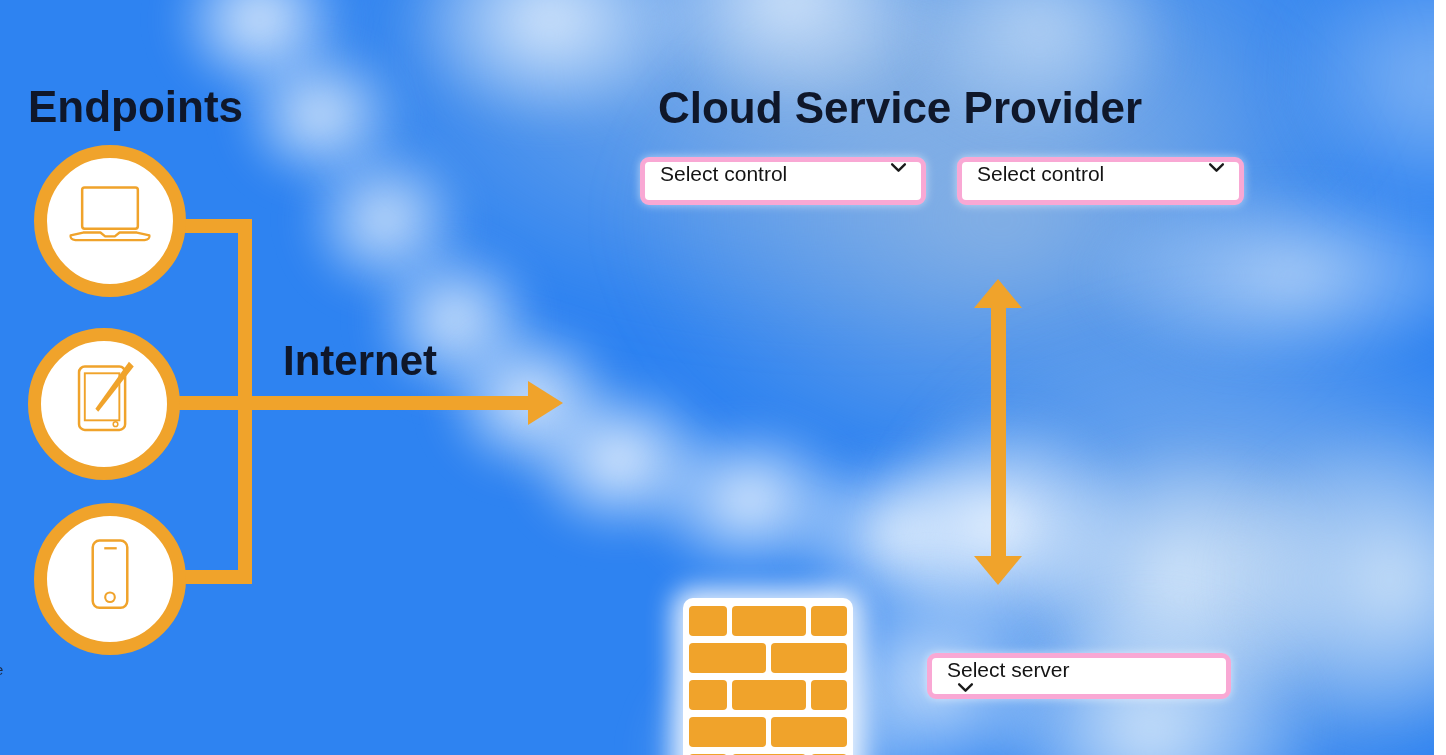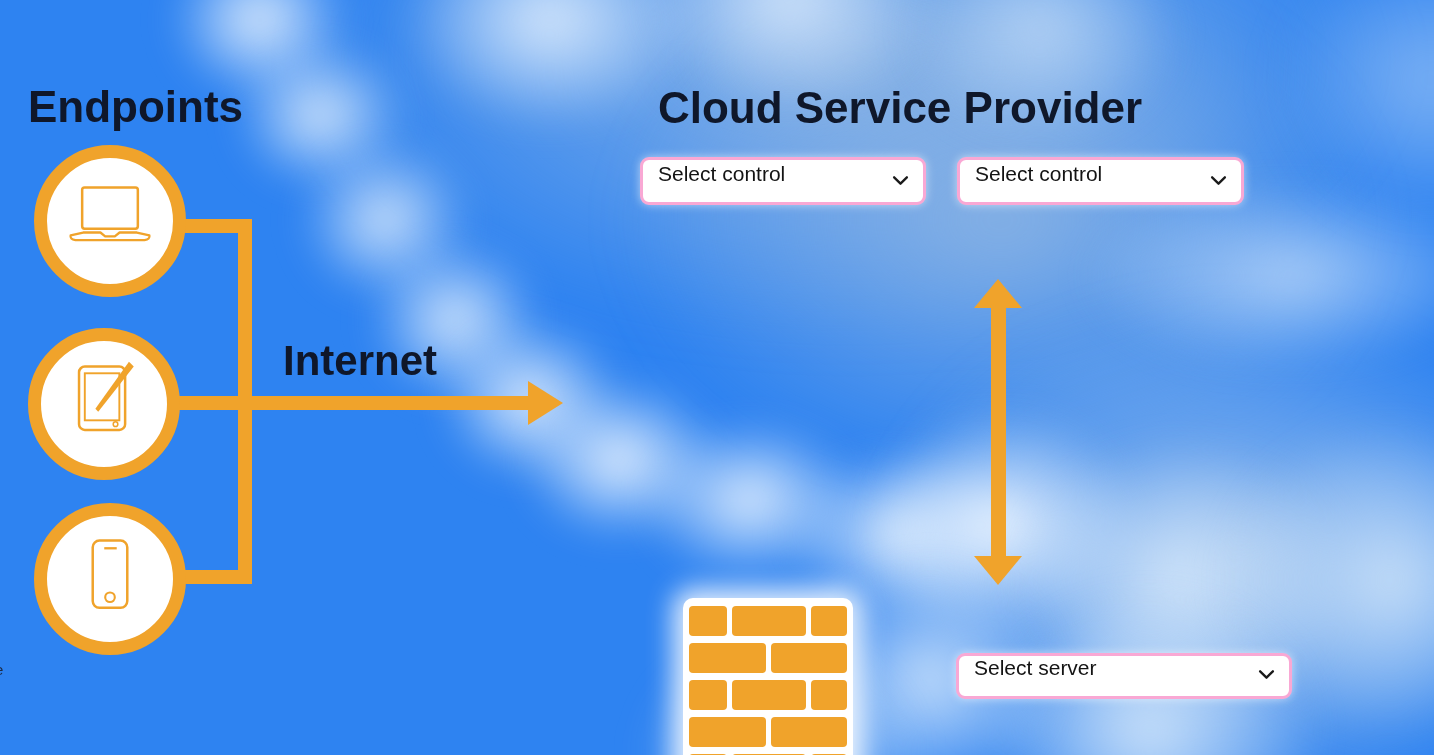--- a/index.html
+++ b/index.html
@@ -63,27 +63,27 @@
     border-left:24px solid transparent;border-right:24px solid transparent;border-top:29px solid #f0a32b;}
   
   .node{position:absolute;width:152px;height:152px;border-radius:50%;
     background:#ffffff;border:13px solid #f0a32b;box-sizing:border-box;
     display:flex;align-items:center;justify-content:center;z-index:5;}
   #node-laptop{left:34px;top:145px;}
   #node-tablet{left:28px;top:328px;}
   #node-phone{left:34px;top:503px;}
   .node svg{display:block;}
   
-  .sel{position:absolute;display:flex;align-items:flex-end;justify-content:space-between;
-    background:#ffffff;border:3px solid #f9a8d4;border-radius:9px;
+  .sel{position:absolute;display:flex;align-items:flex-start;justify-content:space-between;
+    background:#ffffff;border:5px solid #f9a8d4;border-radius:9px;
     padding:0 14px 16px 15px;font-size:21px;color:#141414;z-index:8;cursor:pointer;
     box-sizing:border-box;box-shadow:0 0 10px rgba(255,255,255,.55);}
   #control-select-1{left:640px;top:157px;width:286px;height:48px;}
   #control-select-2{left:957px;top:157px;width:287px;height:48px;}
-  #server-select{left:956px;top:653px;width:336px;height:46px;}
+  #server-select{left:927px;top:653px;width:304px;height:46px;flex-direction:column;}
   .sel .chev{flex:none;margin-left:10px;}
   
   #firewall{position:absolute;left:683px;top:598px;width:170px;height:200px;
     background:#ffffff;border-radius:10px;z-index:6;
     box-shadow:0 0 26px 10px rgba(255,255,255,.85);
     padding:8px 6px;box-sizing:border-box;display:flex;flex-direction:column;gap:7px;}
   .fw-row{display:flex;gap:5px;height:30px;flex:none;}
   .brick{background:#f0a32b;border-radius:4px;height:100%;flex:none;}
   .w38{width:38px}.w74{width:74px}.w36{width:36px}.w77{width:77px}.w76{width:76px}
   

